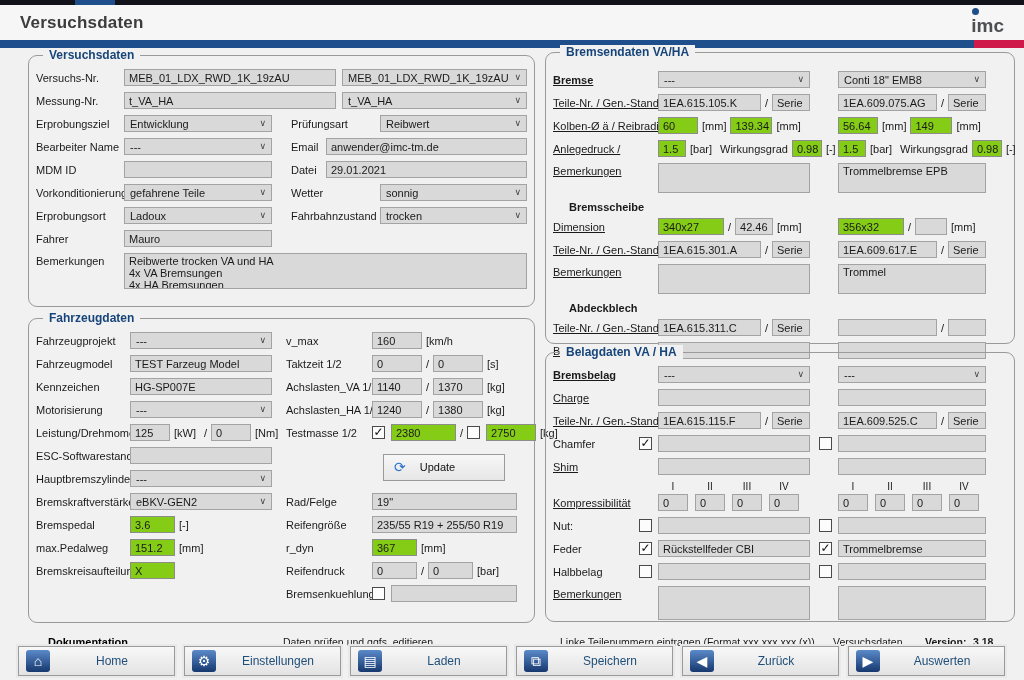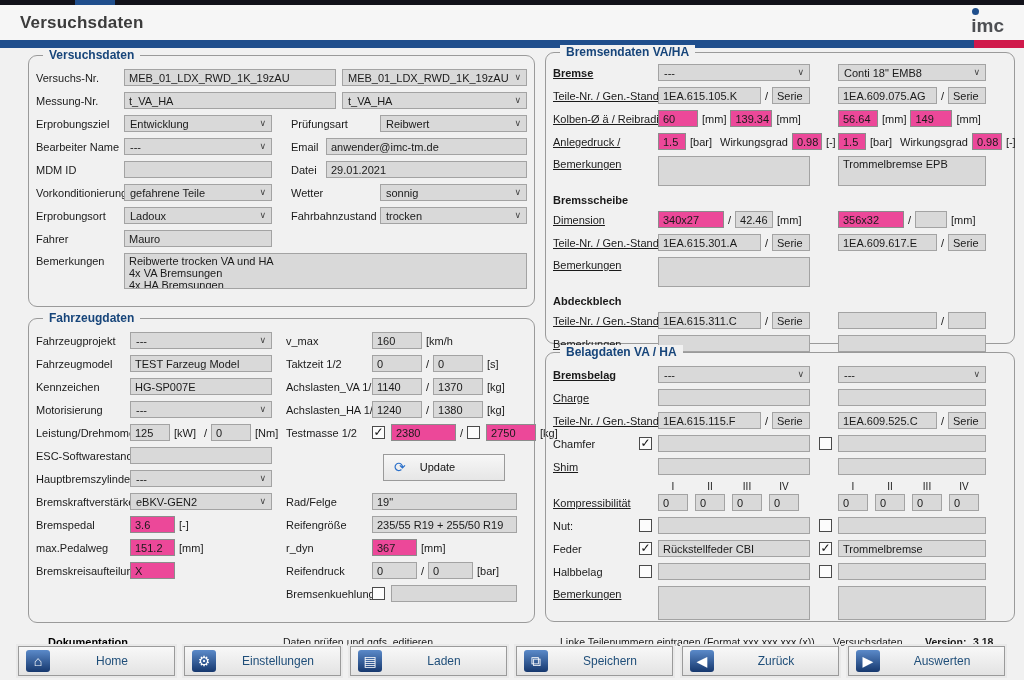--- a/index.html
+++ b/index.html
@@ -15,30 +15,30 @@
   .logo { position:relative; font-size:19px; font-weight:bold; color:#4d4f53; padding-top:6px; line-height:1; }
   .logo-dot { position:absolute; left:1px; top:-2px; width:7px; height:7px; border-radius:50%; background:#1F4E8C; }
   .bluebar { height:8px; background:#1F4E8C; position:relative; }
   .redseg { position:absolute; right:0; top:0; width:50px; height:8px; background:#D0194B; }
 
   
   .gb { position:absolute; border:1px solid #9a9a9a; border-radius:9px; }
   .gbt { position:absolute; top:-8px; left:14px; background:#f1f1f1; padding:0 6px; color:#17457A; font-weight:bold; font-size:12px; }
   .gb-vd { left:28px; top:55px;  width:507px; height:252px; padding:13px 7px 4px 7px; }
   .gb-fz { left:28px; top:318px; width:507px; height:305px; padding:13px 7px 4px 7px; }
-  .gb-br { left:545px; top:52px;  width:470px; height:292px; padding:11px 7px 4px 7px; }
+  .gb-br { left:545px; top:52px;  width:470px; height:292px; padding:18px 7px 4px 7px; }
   .gb-bg { left:545px; top:352px; width:470px; height:270px; padding:13px 7px 4px 7px; }
 
   .row { display:flex; align-items:center; margin-bottom:6px; height:17px; white-space:nowrap; }
   .lbl  { width:88px; font-size:11px; flex-shrink:0; }
   .lbl2 { width:89px; margin-left:19px; font-size:11px; flex-shrink:0; }
   .lbl2s{ width:35px; margin-left:19px; font-size:11px; flex-shrink:0; }
 
   .tb { background:#d9d9d9; border:1px solid #a3a3a3; height:17px; display:flex; align-items:center; padding:0 4px; font-size:11px; overflow:hidden; flex-shrink:0; }
-  .tb.dark { background:#ec4899; border-color:#8c8c8c; }
+  .tb.dark { background:#84cc16; border-color:#8c8c8c; }
   .dd { background:#d9d9d9; border:1px solid #a3a3a3; height:17px; display:flex; align-items:center; justify-content:space-between; padding:0 5px; font-size:11px; flex-shrink:0; }
   .ch { font-size:9px; color:#444; line-height:1; }
   .fx { flex:1 1 auto; min-width:0; }
   .w210{ width:212px; } .w148{ width:148px; }
   .unit { margin:0 4px; font-size:11px; flex-shrink:0; }
   .slash { margin:0 4px; font-size:11px; flex-shrink:0; }
   .cb { width:13px; height:13px; background:#fcfcfc; border:1px solid #4a4a4a; flex-shrink:0; font-size:12px; line-height:11px; text-align:center; color:#111; }
   .ta { align-items:flex-start; padding-top:1px; white-space:pre-line; overflow:hidden; }
 
   
@@ -52,21 +52,21 @@
   .btn-update { margin-left:11px; width:122px; height:27px; background:linear-gradient(#f7f7f7,#e6e6e6); border:1px solid #9a9a9a; display:flex; align-items:center; font-size:11px; color:#111; }
   .upd-ic { color:#2a6fc9; font-size:14px; margin:0 14px 0 10px; }
 
   
   .lbl3 { width:105px; font-size:11px; flex-shrink:0;text-decoration:underline; }
   .lblc { width:86px; font-size:11px; flex-shrink:0; }
   .bold { font-weight:bold; }
   .va { width:152px; margin-right:28px; display:flex; align-items:center; flex-shrink:0; white-space:nowrap; }
   .va2{ width:152px; margin-right:9px;  display:flex; align-items:center; flex-shrink:0; }
   .ha { width:148px; display:flex; align-items:center; flex-shrink:0; white-space:nowrap; }
-  .subhead { font-size:11px; font-weight:bold; height:13px; margin-bottom:4px; }
+  .subhead { font-size:11px; font-weight:bold; height:13px; margin-bottom:4px;margin-left:16px; }
   .bx { height:30px; width:100%; align-items:flex-start; }
   .rowT { margin-bottom:6px; display:flex; }
   .roman { display:flex; margin-left:105px; margin-bottom:1px; height:11px; }
   .roman span { width:30px; margin-right:7px; text-align:center; font-size:10px; }
   .kbox { width:30px; margin-right:7px; }
   .mr6 { margin-right:6px; }
 
   
   .foot { position:absolute; top:627px; left:0; width:1024px; height:14px; font-size:10.5px; }
   .foot span { position:absolute; white-space:nowrap;margin-top:9px; }
@@ -411,20 +411,23 @@
       <div class="ha">
           <div class="tb fx">1EA.609.617.E</div>
           <span class="slash">/</span>
           <div class="tb" style="width:38px">Serie</div>
         </div>
     </div>
     <div class="row" style="height:32px; align-items:flex-start;">
       <div class="lbl3" style="margin-top:2px">Bemerkungen</div>
       <div class="va">
           <div class="tb ta bx"></div>
+        </div>
+      <div class="ha">
+          <div class="tb ta bx">Trommel</div>
         </div>
     </div>
     <div class="subhead">Abdeckblech</div>
     <div class="row">
       <div class="lbl3">Teile-Nr. / Gen.-Stand</div>
       <div class="va">
           <div class="tb fx">1EA.615.311.C</div>
           <span class="slash">/</span>
           <div class="tb" style="width:38px">Serie</div>
         </div>

